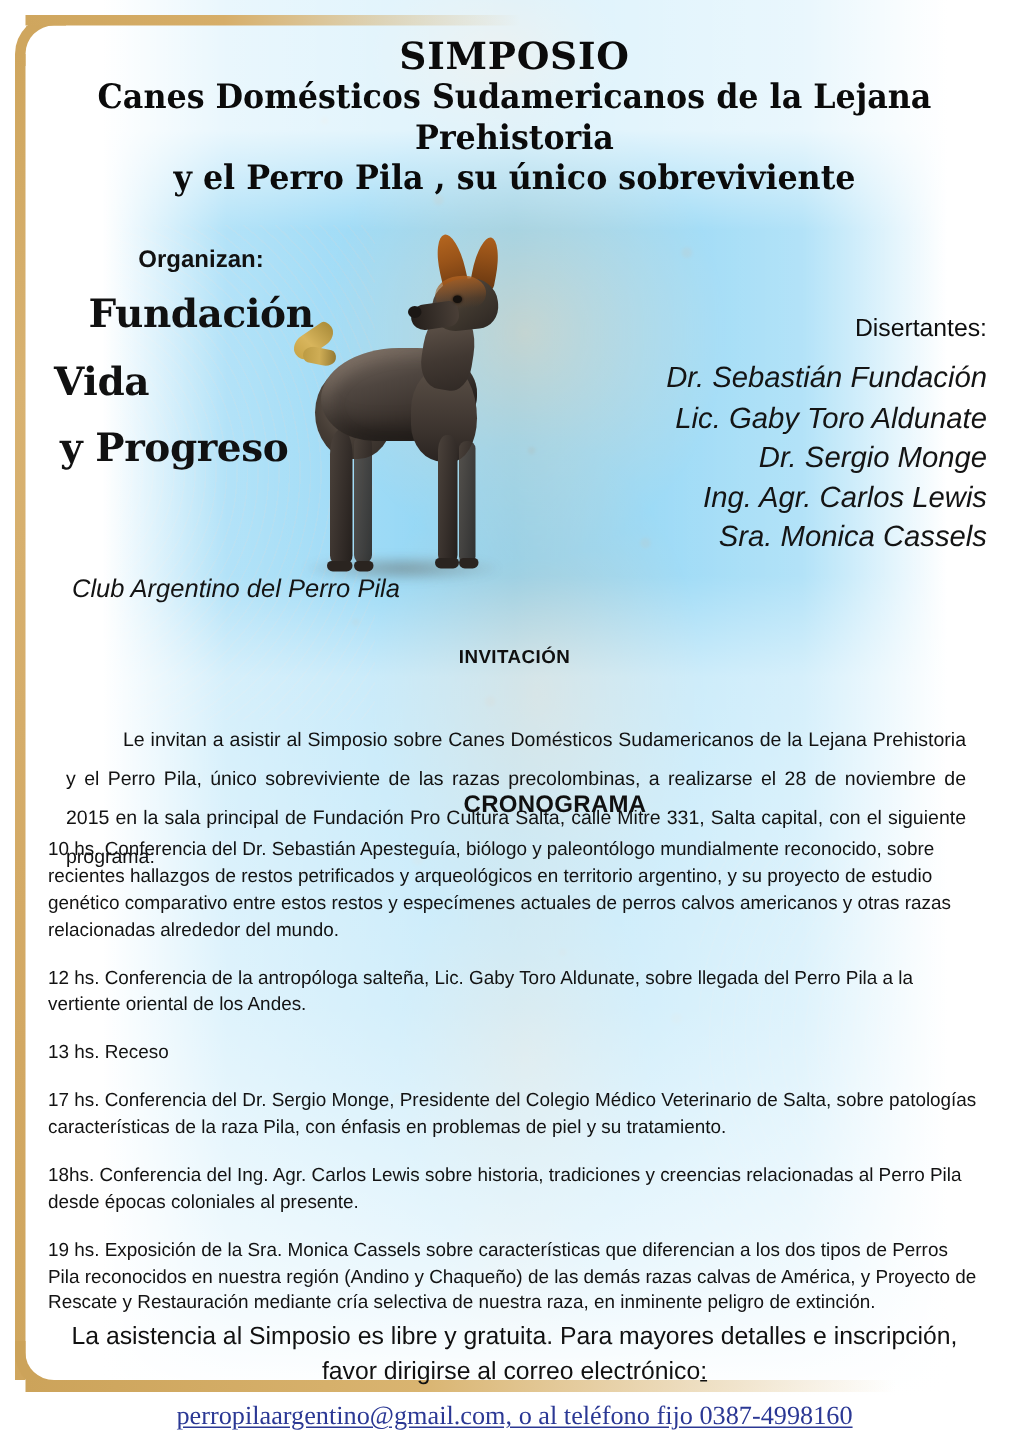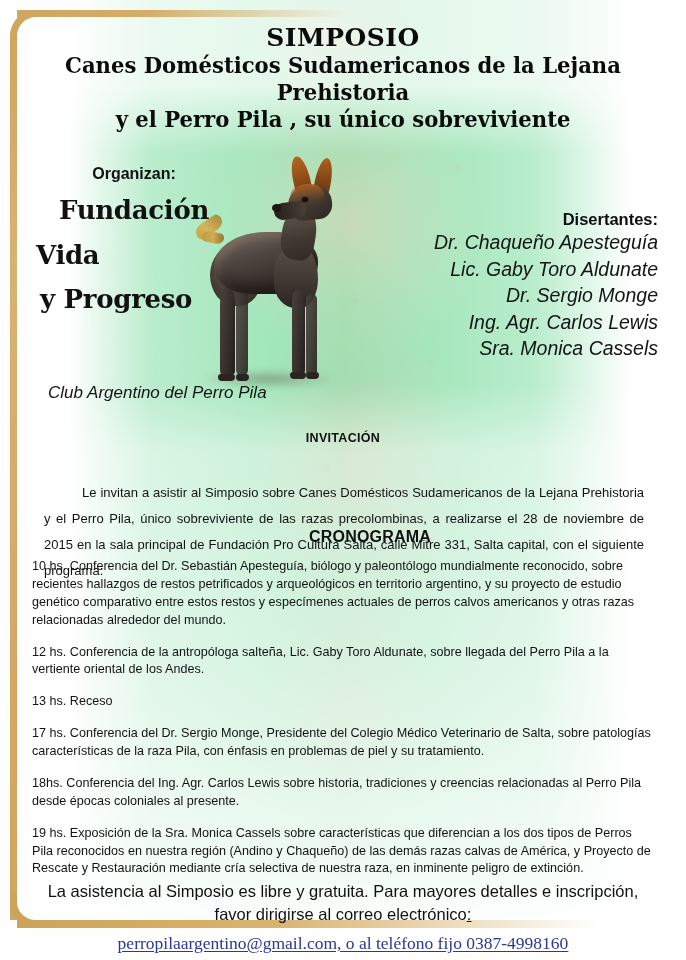--- a/index.html
+++ b/index.html
@@ -9,21 +9,21 @@
   }
   body {
     font-family: "Liberation Sans", sans-serif;
   }
 
   #poster {
     position: relative;
     width: 686px;
     height: 960px;
     overflow: hidden;
-    background: #22c55e;
+    background: #0ea5e9;
   }
 
   
   .bg-layer {
     position: absolute;
     inset: 0;
     pointer-events: none;
   }
 
   
@@ -293,23 +293,23 @@
   }
 
   .disertantes-block {
     position: absolute;
     right: 28px; top: 210px; width: 320px;
     text-align: right;
     color: #0e0e0e;
   }
   .disertantes-label {
     font-family: "Liberation Sans", sans-serif;
-    font-weight: bold;
+    font-weight: normal;
     font-size: 16.5px;
-    margin-bottom: 0;
+    margin-bottom: 10px;
   }
   .speaker {
     font-family: "Liberation Sans", sans-serif;
     font-style: italic;
     font-size: 19.5px;
     line-height: 1.36;
     color: #141414;
   }
 
   .section-head {
@@ -433,21 +433,21 @@
     <div class="organiza-block">
       <div class="organizan-label">Organizan:</div>
       <div class="org-name org-1">Fundación</div>
       <div class="org-name org-2">Vida</div>
       <div class="org-name org-3">y Progreso</div>
     </div>
     <div class="club-line">Club Argentino del Perro Pila</div>
 
     <div class="disertantes-block">
       <div class="disertantes-label">Disertantes:</div>
-      <div class="speaker">Dr. Chaqueño Apesteguía</div>
+      <div class="speaker">Dr. Sebastián Fundación</div>
       <div class="speaker">Lic. Gaby Toro Aldunate</div>
       <div class="speaker">Dr. Sergio Monge</div>
       <div class="speaker">Ing. Agr. Carlos Lewis</div>
       <div class="speaker">Sra. Monica Cassels</div>
     </div>
 
     <div class="section-head invitacion-head">INVITACIÓN</div>
     <div class="invitacion-body">
       <p>Le invitan a asistir al Simposio sobre Canes Domésticos Sudamericanos de la Lejana Prehistoria y el Perro Pila, único sobreviviente de las razas precolombinas, a realizarse el 28 de noviembre de 2015 en la sala principal de Fundación Pro Cultura Salta, calle Mitre 331, Salta capital, con el siguiente programa:</p>
     </div>

